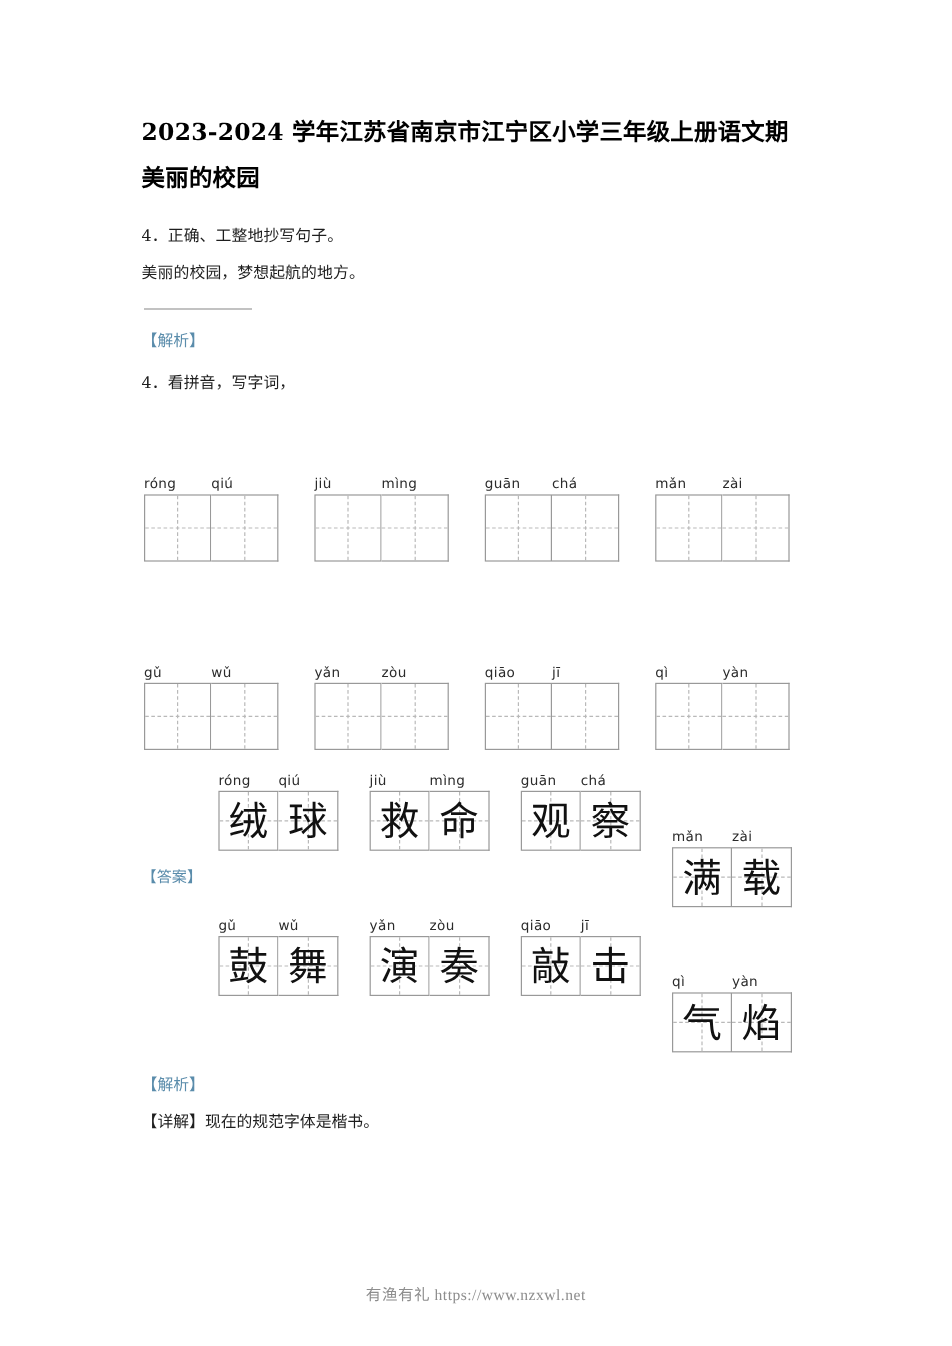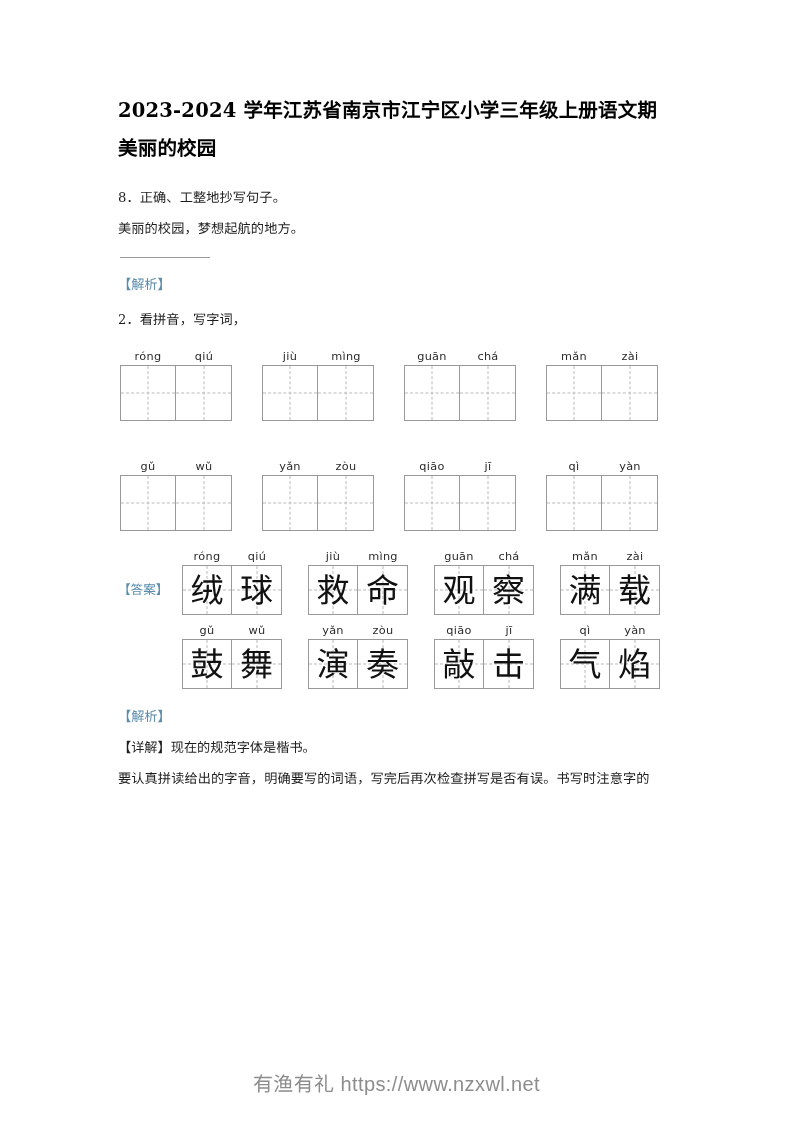--- a/index.html
+++ b/index.html
@@ -102,27 +102,27 @@
   .ans-label-spacer {
     width: 64px;
     flex: 0 0 64px;
   }
 
   .word-group {
     display: flex;
     flex-direction: column;
     margin-right: 28px;
   }
-  .word-group:last-child { margin-right: 0; }
+  .word-group:last-child { margin-right: 0; margin-top: 47px; }
 
   .pinyin-row {
     display: flex;
   }
   .pinyin-cell {
-    text-align: center;
+    text-align: left;
     font-family: "DejaVu Sans", "Liberation Sans", sans-serif;
     font-size: 11.3px;
     line-height: 16px;
     color: #2a2a2a;
     letter-spacing: 0.3px;
   }
   .boxes-row {
     display: flex;
   }
   .tian-box {
@@ -182,48 +182,48 @@
   .row-ans-1 .word-group  { margin-right: 26px; }
   .row-ans-2 .word-group  { margin-right: 26px; }
 
   
   .footer {
     position: absolute;
     left: 0;
     right: 0;
     top: 1068px;
     text-align: center;
-    font-family: Liberation Sans, sans-serif;
-    font-size: 20px;
+    font-family: Liberation Serif, serif;
+    font-size: 13px;
     color: #8d8d8d;
     letter-spacing: 0.4px;
   }
 </style>
 </head>
 <body>
 
 <div class="page">
   <div class="content">
 
     <h1 class="doc-title">
       <span>2023-2024 学年江苏省南京市江宁区小学三年级上册语文期</span><br>
       <span>美丽的校园</span>
     </h1>
 
-    <p class="para">8．正确、工整地抄写句子。</p>
+    <p class="para">4．正确、工整地抄写句子。</p>
     <p class="para">美丽的校园，梦想起航的地方。</p>
 
     <hr class="rule">
 
 
     <p class="tag-line"><span class="tag">【解析】</span></p>
 
 
 
-    <p class="para para-indent-q">2．看拼音，写字词，</p>
+    <p class="para para-indent-q">4．看拼音，写字词，</p>
 
     <div class="grid-row row-blank-1 size-blank">
         <div class="word-group">
           <div class="pinyin-row">
             <div class="pinyin-cell">róng</div>
             <div class="pinyin-cell">qiú</div>
           </div>
           <div class="boxes-row">
             <div class="tian-box"></div>
             <div class="tian-box"></div>
@@ -427,18 +427,17 @@
           </div>
         </div>
     </div>
 
     <div class="spacer-sm"></div>
 
     <p class="tag-line"><span class="tag">【解析】</span></p>
 
     <p class="tag-line"><span>【详解】</span><span>现在的规范字体是楷书。</span></p>
 
-    <p class="para">要认真拼读给出的字音，明确要写的词语，写完后再次检查拼写是否有误。书写时注意字的</p>
 
   </div>
 
   <div class="footer">有渔有礼 https://www.nzxwl.net</div>
 </div>
 
 </body></html>

